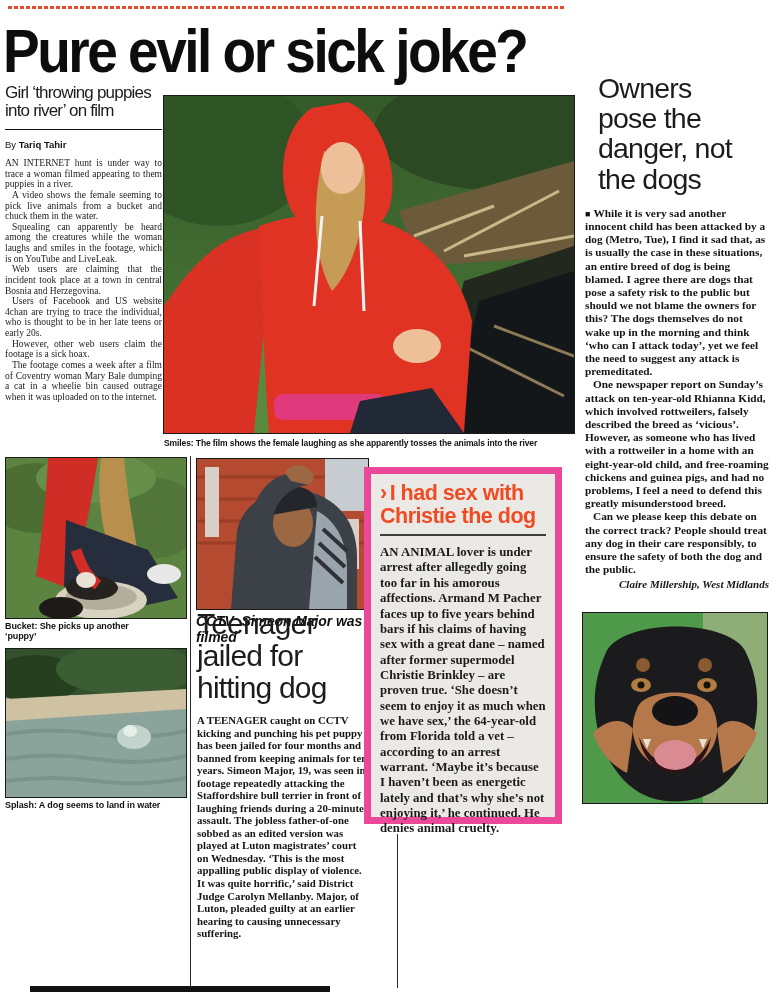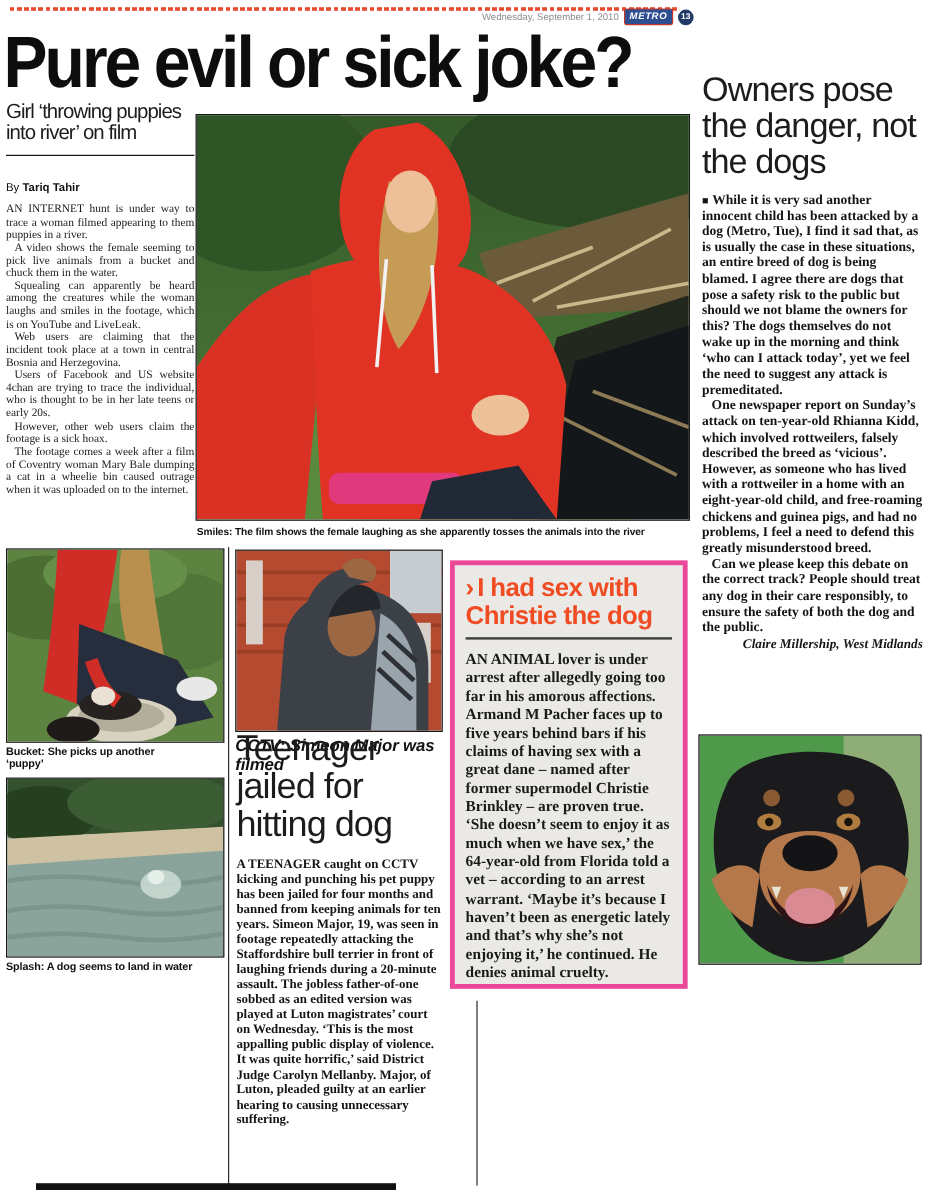--- a/index.html
+++ b/index.html
@@ -19,21 +19,21 @@
     font-size:7px; font-weight:bold; display:flex; align-items:center; justify-content:center; }
 
   h1.main-headline { position:absolute; left:3px; top:16px; width:575px; margin:0;
     font-size:55px; font-weight:bold; letter-spacing:-2.5px; color:#0d0d0d;
     transform:scaleY(1.1); transform-origin:top left; white-space:nowrap; }
 
   .lead { position:absolute; left:5px; top:84px; width:157px; }
   .lead h2 { margin:0; font-weight:normal; font-size:17px; line-height:1.06;
     letter-spacing:-.8px; color:#1c1c1c; }
   .byline-rule { border-top:1.5px solid #111; margin-top:9px; }
-  .byline { font-size:9.5px; margin-top:21px; color:#111; }
+  .byline { font-size:9.5px; margin-top:9px; color:#111; }
   .byline .name { font-weight:bold; }
   .lead-body { margin-top:8px; font-family:"Liberation Serif",serif; font-size:9.5px;
     line-height:1.12; text-align:justify; color:#1a1a1a; }
   .lead-body p { margin:0; }
   .lead-body p + p { text-indent:7px; }
 
   .photo { position:absolute; border:1px solid #1a1a1a; overflow:hidden; background:#cfcfcf; }
   .photo svg { display:block; }
   #main-photo { left:163px; top:95px; width:410px; height:337px; }
   #bucket-photo { left:5px; top:457px; width:180px; height:160px; }
@@ -50,54 +50,49 @@
   .vrule { position:absolute; width:1px; background:#2b2b2b; }
   #vrule-left { left:190px; top:456px; height:532px; }
   #vrule-right { left:397px; top:834px; height:154px; }
 
   .teen { position:absolute; left:197px; top:608px; width:172px; }
   .teen h2 { margin:0; font-weight:normal; font-size:30px; line-height:1.07;
     letter-spacing:-.8px; color:#1c1c1c; }
   .teen-body { margin-top:10px; font-family:"Liberation Serif",serif; font-weight:bold;
     font-size:10.8px; line-height:1.16; color:#141414; }
 
-  .christie { position:absolute; left:375px; top:467px; width:198px; height:357px;
-    background:#ebe9e5; border:4px solid #ec4899; box-sizing:border-box; padding:8px 9px; }
+  .christie { position:absolute; left:364px; top:467px; width:198px; height:357px;
+    background:#ebe9e5; border:7px solid #ec4899; box-sizing:border-box; padding:8px 9px; }
   .christie h2 { margin:0; color:#f04b23; font-size:21.5px; line-height:1.05;
     letter-spacing:-.5px; font-weight:bold; }
   .christie .chevron { margin-right:3px; }
   .christie-rule { border-top:2px solid #3d3d3d; margin:7px 0 9px; }
   .christie-body { font-family:"Liberation Serif",serif; font-weight:bold; font-size:12.8px;
     line-height:1.2; color:#1a1a1a; }
 
   .letters { position:absolute; left:585px; top:60px; width:184px; }
-  .letters h2 { margin:0; font-weight:normal; font-size:28.5px; line-height:1.06;
+  .letters h2 { margin:13px; font-weight:normal; font-size:28.5px; line-height:1.06;
     letter-spacing:-.8px; color:#1c1c1c; }
   .letters-body { margin-top:10px; font-family:"Liberation Serif",serif; font-weight:bold;
     font-size:11.3px; line-height:1.17; color:#141414; }
   .letters-body p { margin:0; }
   .letters-body p + p { text-indent:8px; }
   .bullet { font-size:9px; margin-right:3px; }
   .signature { font-family:"Liberation Serif",serif; font-style:italic; font-size:11px;
     text-align:right; margin-top:1px; color:#141414; }
 
   .bottom-bar { position:absolute; left:30px; top:986px; width:300px; height:6px; background:#111; }
 </style>
 </head>
 <body>
 
 <div class="page">
 
   <div class="top-rule"></div>
 
-  <div class="header-meta">
-    <span class="date">Wednesday, September 1, 2010</span>
-    <span class="metro-badge">METRO</span>
-    <span class="page-circle">13</span>
-  </div>
 
   <h1 class="main-headline">Pure evil or sick joke?</h1>
 
   <div class="lead">
     <h2>Girl ‘throwing puppies into river’ on film</h2>
     <div class="byline-rule"></div>
     <div class="byline"><span>By </span><span class="name">Tariq Tahir</span></div>
     <div class="lead-body">
       <p>AN INTERNET hunt is under way to trace a woman filmed appearing to them puppies in a river.</p>
       <p>A video shows the female seeming to pick live animals from a bucket and chuck them in the water.</p>

